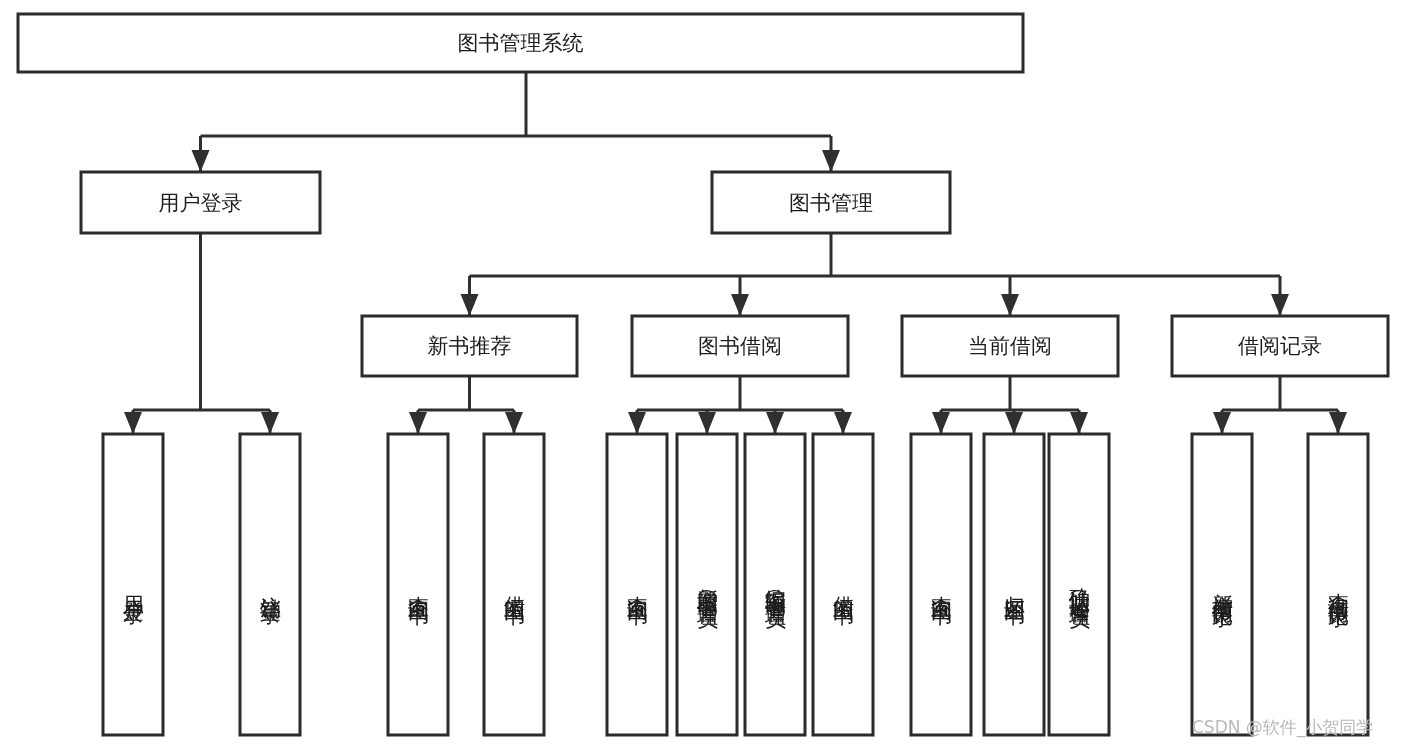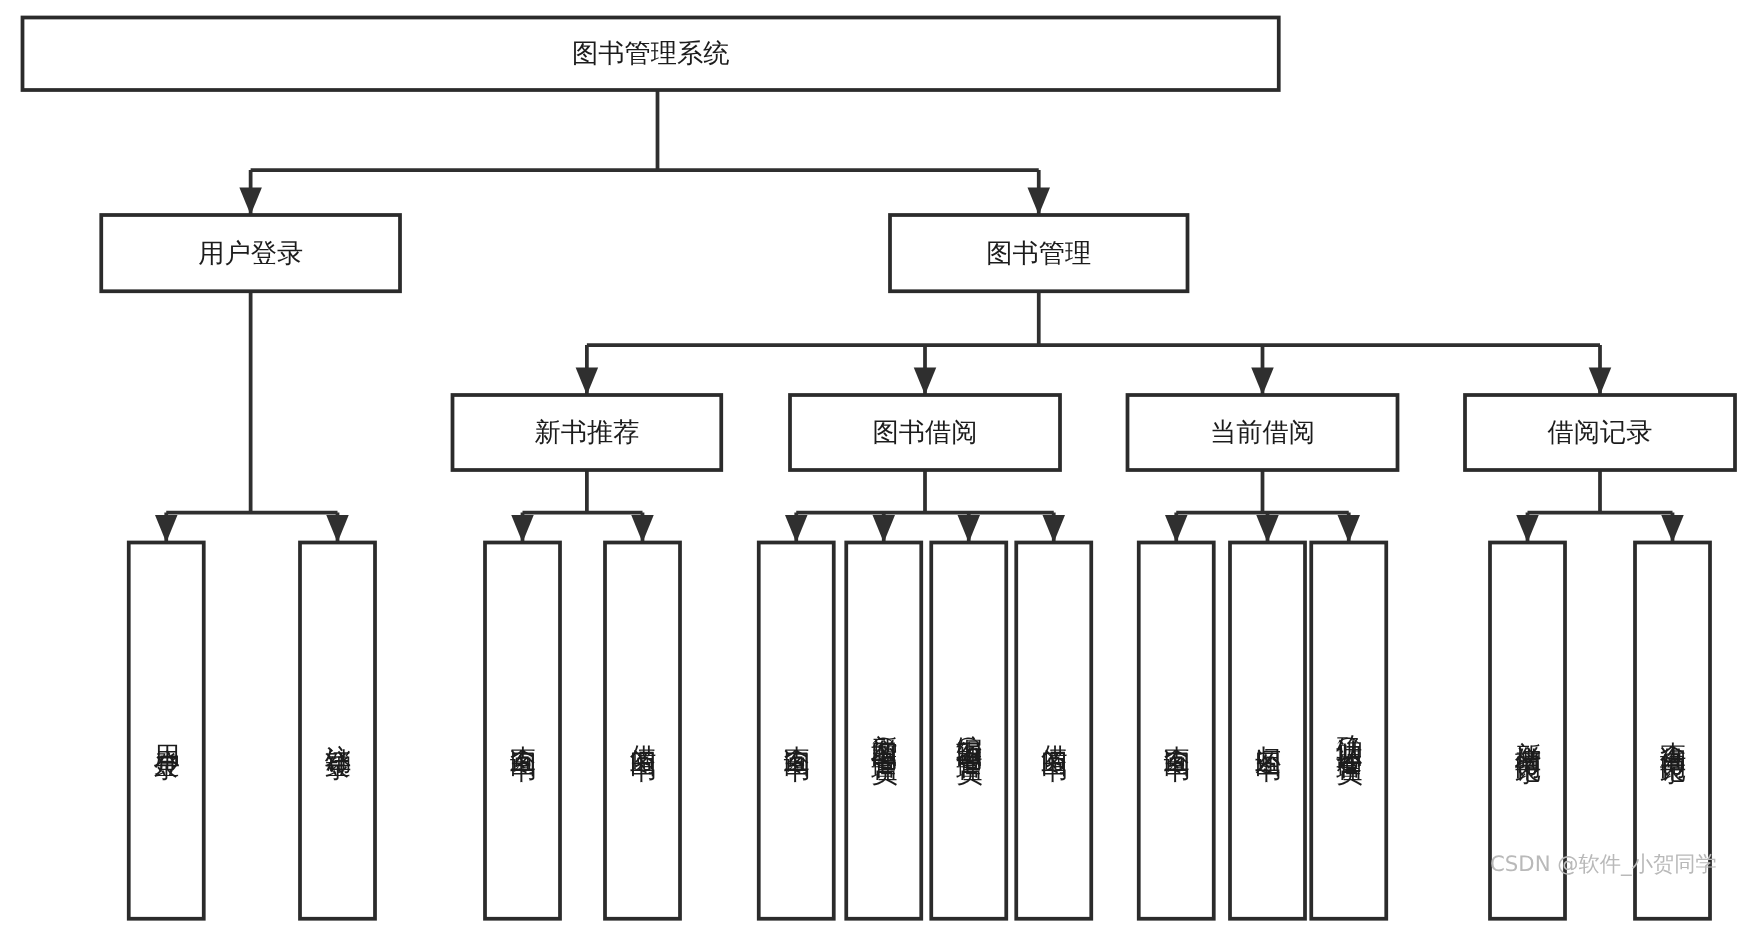--- a/index.html
+++ b/index.html
@@ -177,15 +177,15 @@
       <div class="leaf-label-wrap" style="left: 677px; top: 434px; width: 60px; height: 301px;">新增图书（管理员）</div>
       <div class="leaf-label-wrap" style="left: 745px; top: 434px; width: 60px; height: 301px;">编辑图书（管理员）</div>
       <div class="leaf-label-wrap" style="left: 813px; top: 434px; width: 60px; height: 301px;">借阅图书</div>
       <div class="leaf-label-wrap" style="left: 911px; top: 434px; width: 60px; height: 301px;">查询图书</div>
       <div class="leaf-label-wrap" style="left: 984px; top: 434px; width: 60px; height: 301px;">归还图书</div>
       <div class="leaf-label-wrap" style="left: 1049px; top: 434px; width: 60px; height: 301px;">确认归还（管理员）</div>
       <div class="leaf-label-wrap" style="left: 1192px; top: 434px; width: 60px; height: 301px;">新增借阅记录</div>
       <div class="leaf-label-wrap" style="left: 1308px; top: 434px; width: 60px; height: 301px;">查询借阅记录</div>
     </div>
 
-  <div class="watermark" style="left: 1192px; top: 680px;">CSDN @软件_小贺同学</div>
+  <div class="watermark" style="left: 1192px; top: 716px;">CSDN @软件_小贺同学</div>
 
 </div>
 
 </body></html>

